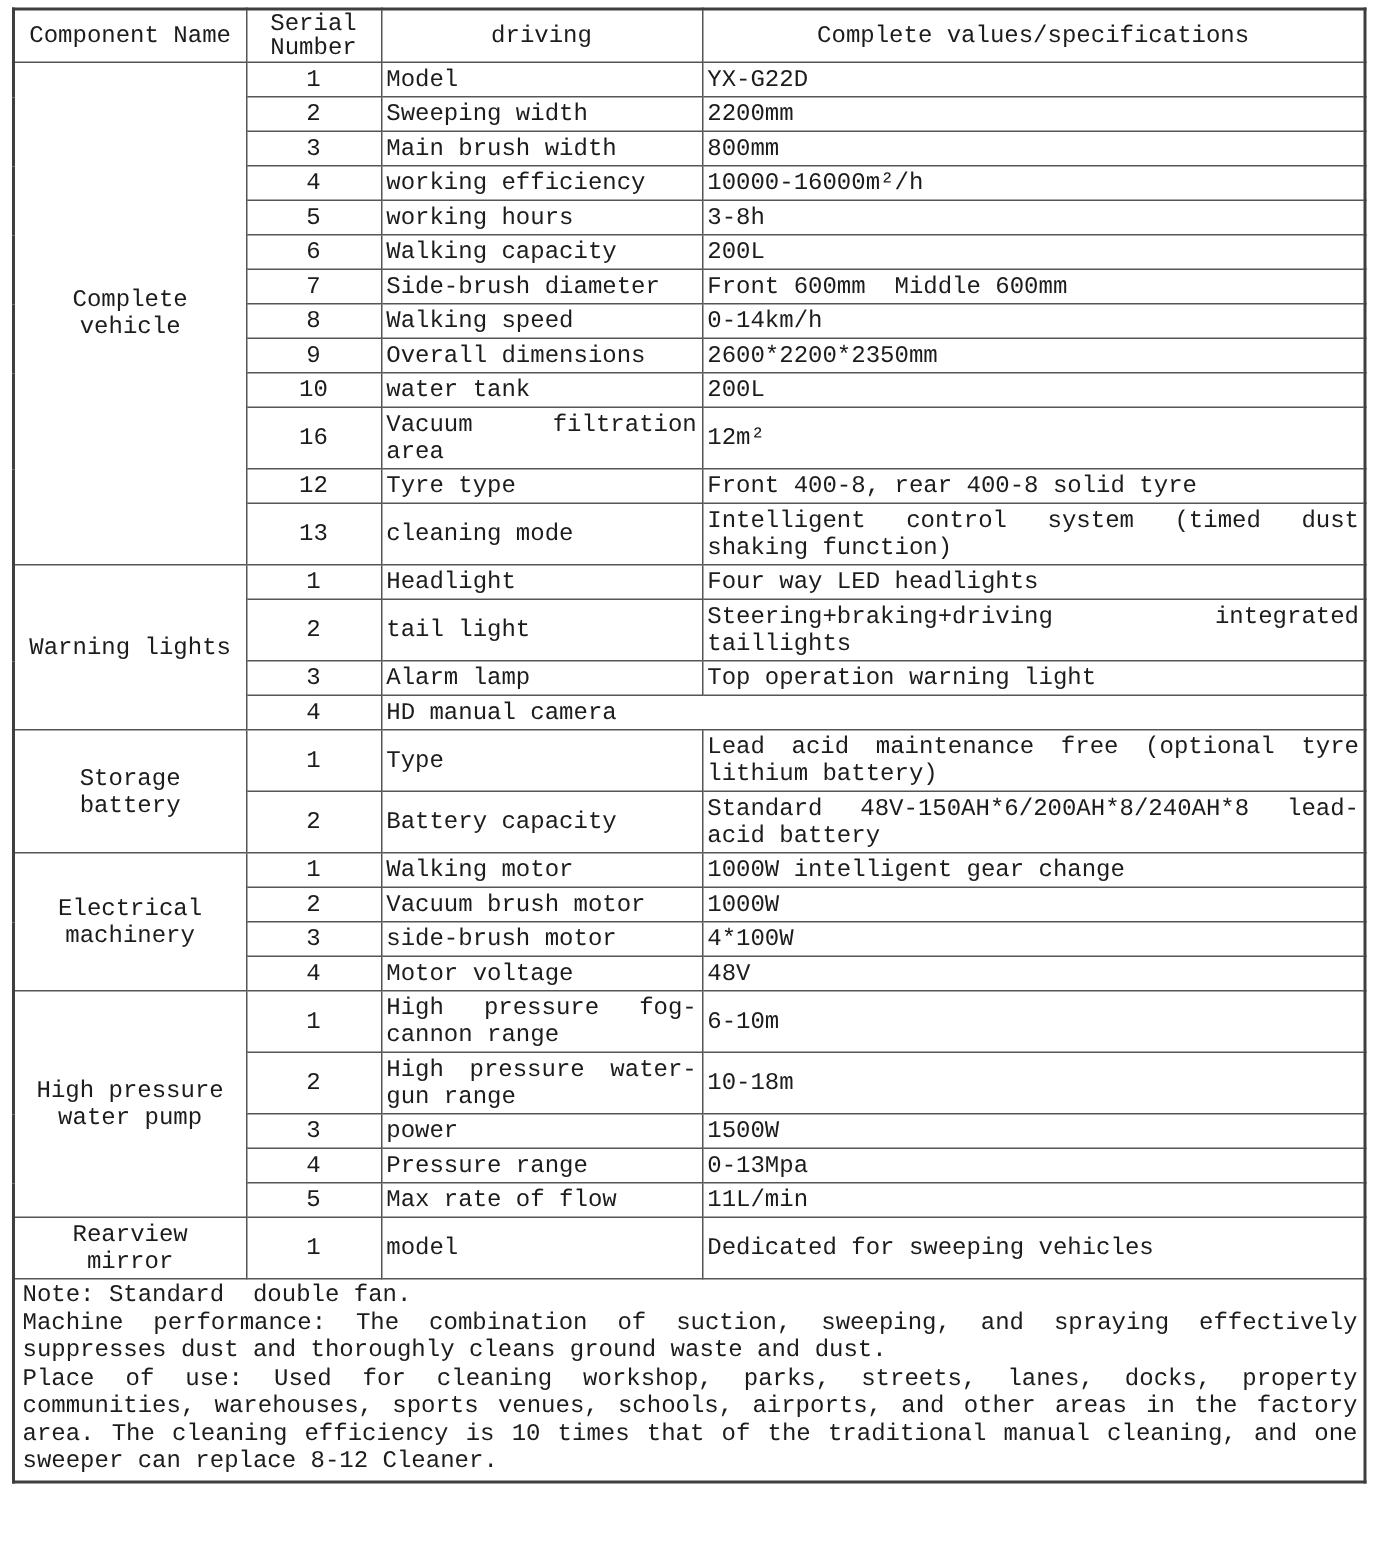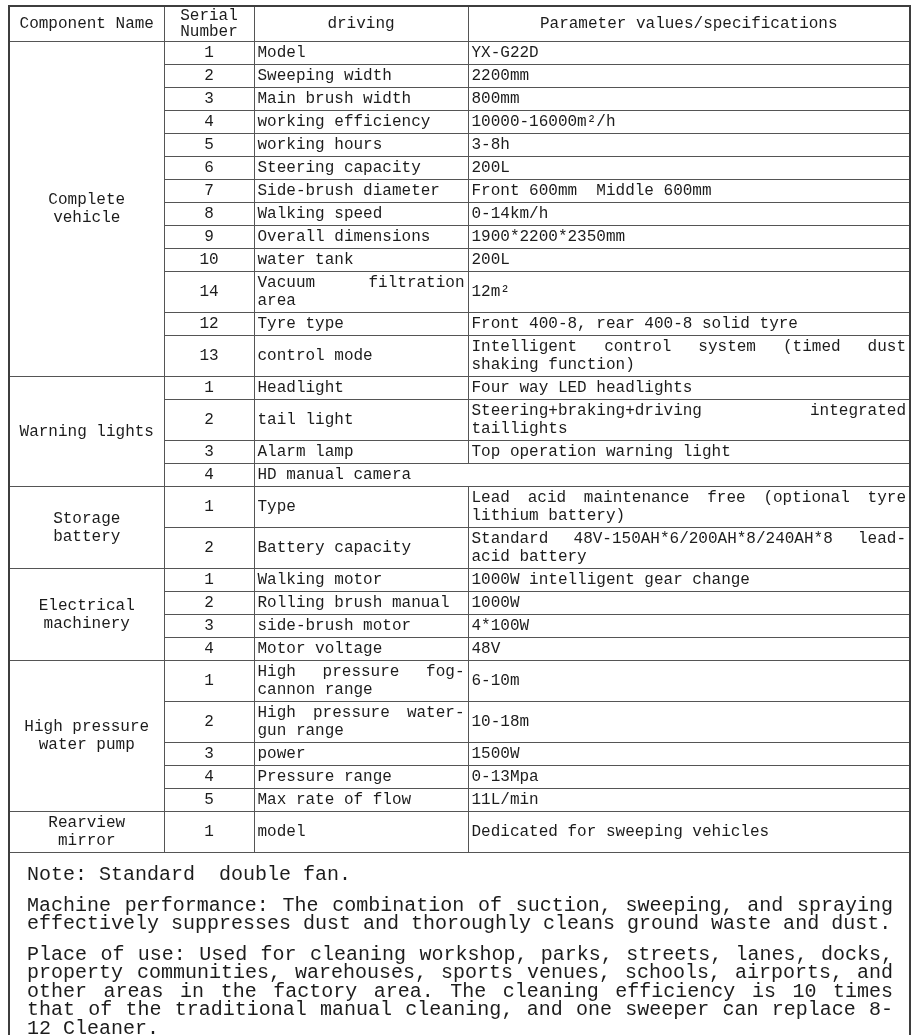--- a/index.html
+++ b/index.html
@@ -32,43 +32,43 @@
   }
   td { line-height: 18px; padding: 2px 3px; }
   td.comp   { text-align: center; padding: 2px 7px; margin-left: 46px; }
   td.serial { text-align: center; }
   td.proj, td.val {
     text-align: justify;
     white-space: pre-wrap;
   }
   td.notes { padding: 1px 4px 3px 5px; }
   td.notes p {
-    margin: 12px;
+    margin: 0;
     text-align: justify;
     white-space: pre-wrap;
     line-height: 18.5px;
-    font-size: 20px;
+    font-size: 16px;
   }
 </style>
 </head>
 <body>
 
 <table class="spec">
   <colgroup>
     <col style="width:155px">
     <col style="width:90px">
     <col style="width:214px">
     <col style="width:442px">
   </colgroup>
   <thead>
     <tr>
       <th>Component Name</th>
       <th>Serial Number</th>
       <th>driving</th>
-      <th>Parameter values/specifications</th>
+      <th>Complete values/specifications</th>
     </tr>
   </thead>
   <tbody id="spec-body">
       <tr>
         <td class="comp" rowspan="13">Complete vehicle</td>
         <td class="serial">1</td>
         <td class="proj">Model</td>
         <td class="val">YX-G22D</td>
       </tr>
       <tr>
@@ -86,56 +86,56 @@
         <td class="proj">working efficiency</td>
         <td class="val">10000-16000m²/h</td>
       </tr>
       <tr>
         <td class="serial">5</td>
         <td class="proj">working hours</td>
         <td class="val">3-8h</td>
       </tr>
       <tr>
         <td class="serial">6</td>
-        <td class="proj">Steering capacity</td>
+        <td class="proj">Walking capacity</td>
         <td class="val">200L</td>
       </tr>
       <tr>
         <td class="serial">7</td>
         <td class="proj">Side-brush diameter</td>
         <td class="val">Front 600mm  Middle 600mm</td>
       </tr>
       <tr>
         <td class="serial">8</td>
         <td class="proj">Walking speed</td>
         <td class="val">0-14km/h</td>
       </tr>
       <tr>
         <td class="serial">9</td>
         <td class="proj">Overall dimensions</td>
-        <td class="val">1900*2200*2350mm</td>
+        <td class="val">2600*2200*2350mm</td>
       </tr>
       <tr>
         <td class="serial">10</td>
         <td class="proj">water tank</td>
         <td class="val">200L</td>
       </tr>
       <tr>
-        <td class="serial">14</td>
+        <td class="serial">16</td>
         <td class="proj">Vacuum filtration area</td>
         <td class="val">12m²</td>
       </tr>
       <tr>
         <td class="serial">12</td>
         <td class="proj">Tyre type</td>
         <td class="val">Front 400-8, rear 400-8 solid tyre</td>
       </tr>
       <tr>
         <td class="serial">13</td>
-        <td class="proj">control mode</td>
+        <td class="proj">cleaning mode</td>
         <td class="val">Intelligent control system (timed dust shaking function)</td>
       </tr>
       <tr>
         <td class="comp" rowspan="4">Warning lights</td>
         <td class="serial">1</td>
         <td class="proj">Headlight</td>
         <td class="val">Four way LED headlights</td>
       </tr>
       <tr>
         <td class="serial">2</td>
@@ -163,21 +163,21 @@
         <td class="val">Standard 48V-150AH*6/200AH*8/240AH*8 lead-acid battery</td>
       </tr>
       <tr>
         <td class="comp" rowspan="4">Electrical machinery</td>
         <td class="serial">1</td>
         <td class="proj">Walking motor</td>
         <td class="val">1000W intelligent gear change</td>
       </tr>
       <tr>
         <td class="serial">2</td>
-        <td class="proj">Rolling brush manual</td>
+        <td class="proj">Vacuum brush motor</td>
         <td class="val">1000W</td>
       </tr>
       <tr>
         <td class="serial">3</td>
         <td class="proj">side-brush motor</td>
         <td class="val">4*100W</td>
       </tr>
       <tr>
         <td class="serial">4</td>
         <td class="proj">Motor voltage</td>

